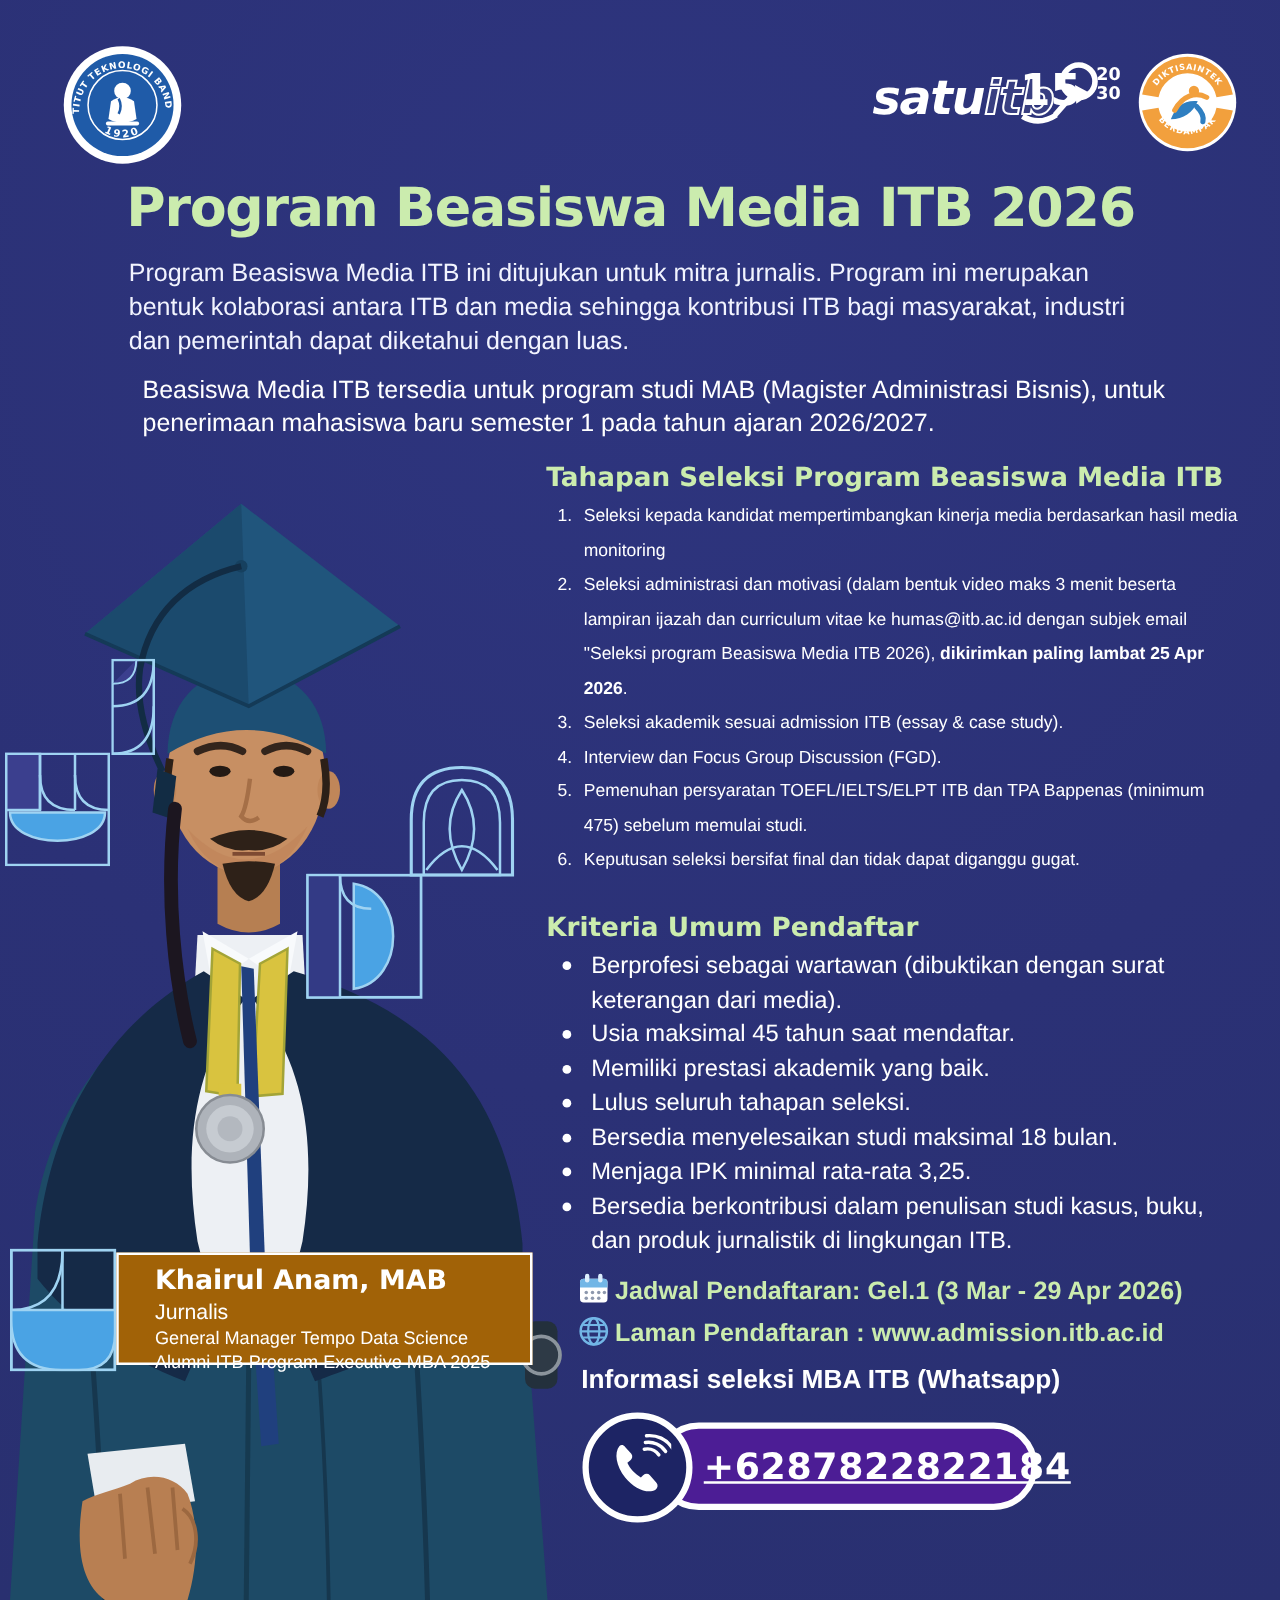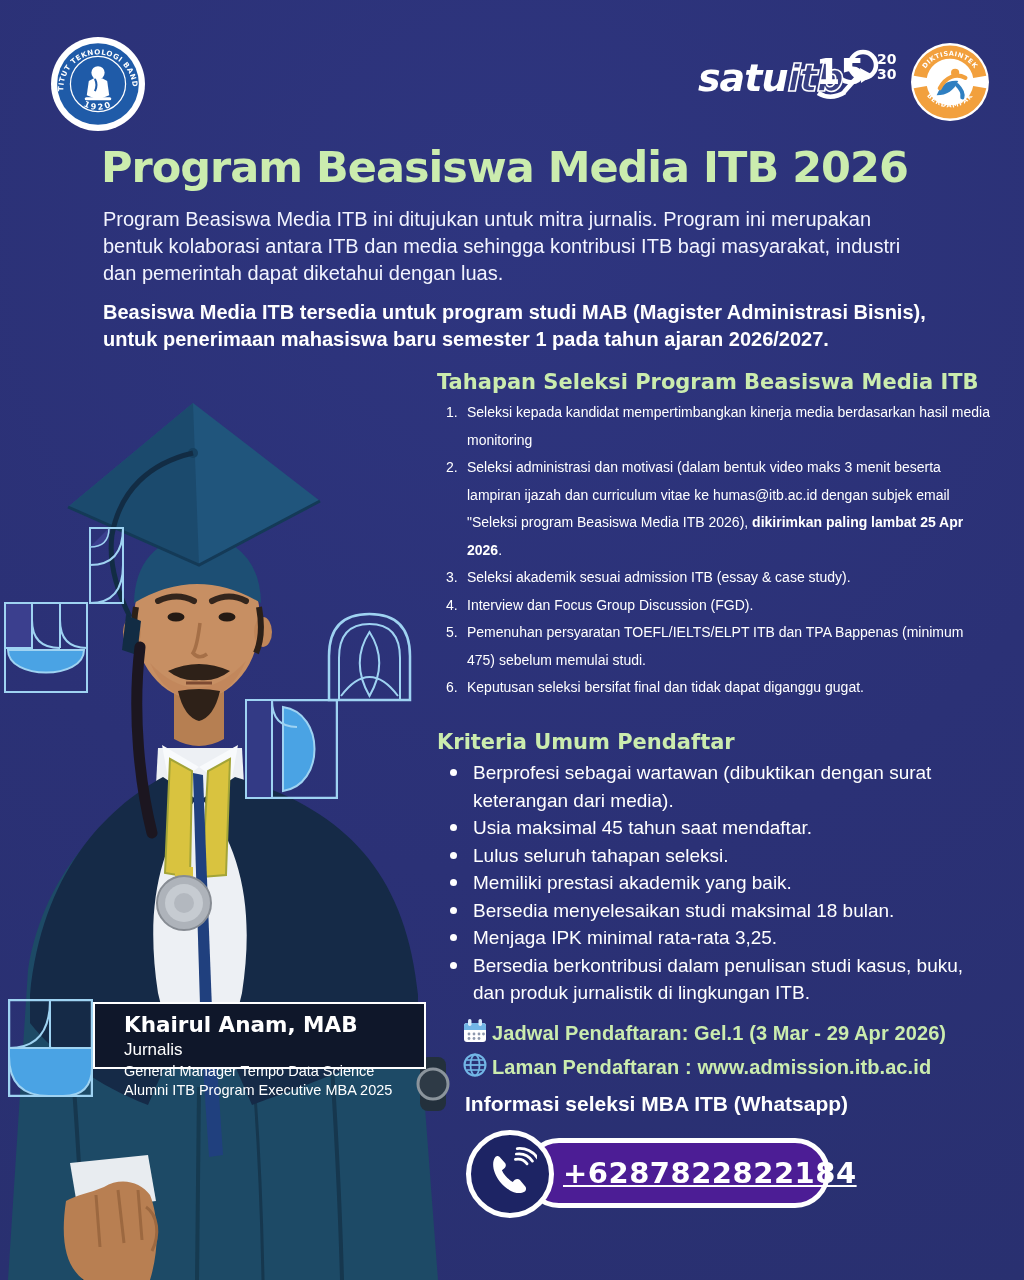--- a/index.html
+++ b/index.html
@@ -16,21 +16,21 @@
   #satuitb{left:698px;top:56px;z-index:6;font-style:italic;font-weight:900;font-size:38px;letter-spacing:-1px;}
   #satuitb .solid{color:#fff;}
   #satuitb .outline{color:rgba(255,255,255,0.06);-webkit-text-stroke:1.6px #fff;}
   #logo150{left:816px;top:46px;width:80px;height:56px;z-index:6;}
   #badge{left:910px;top:42px;width:80px;height:80px;z-index:6;}
 
   
   #title{left:101px;top:142px;width:860px;margin:0;font-family:"DejaVu Sans",sans-serif;
     font-size:43px;font-weight:800;letter-spacing:-1px;color:#cbecae;z-index:6;}
   #intro{left:103px;top:206px;width:828px;margin:0;font-size:20px;line-height:27px;color:#f2f4ff;z-index:6;}
-  #highlight{left:103px;top:299px;width:828px;margin:0;font-size:20px;line-height:27px;font-weight:700;color:#fff;z-index:6;}
+  #highlight{left:114px;top:299px;width:828px;margin:0;font-size:20px;line-height:27px;font-weight:400;color:#fff;z-index:6;}
 
   
   .sec-head{margin:0;font-family:"DejaVu Sans",sans-serif;font-size:21px;font-weight:800;color:#cbecae;}
   #sel-head{left:437px;top:370px;width:560px;z-index:6;}
   ol.steps{left:437px;top:399px;width:556px;margin:0;padding:0;list-style:none;counter-reset:s;
     font-size:14px;line-height:27.5px;z-index:6;}
   ol.steps li{counter-increment:s;position:relative;padding-left:30px;}
   ol.steps li::before{content:counter(s) ".";position:absolute;left:9px;top:0;}
   .b{font-weight:700;}
   #cri-head{left:437px;top:730px;width:560px;z-index:6;}
@@ -42,22 +42,22 @@
   
   #photo{left:0;top:395px;width:450px;height:885px;z-index:2;}
   .decor{z-index:3;}
   #decorA{left:4px;top:602px;width:84px;height:91px;}
   #decorB{left:89px;top:527px;width:35px;height:77px;}
   #decorC{left:327px;top:612px;width:85px;height:90px;}
   #decorD{left:245px;top:699px;width:93px;height:100px;}
   #decorE{left:8px;top:999px;width:85px;height:98px;}
 
   
-  #card{left:93px;top:1002px;width:333px;height:67px;box-sizing:border-box;z-index:5;
-    background:#0f172a;border:2.5px solid #fff;padding:8px 0 0 29px;}
+  #card{left:93px;top:1002px;width:333px;height:90px;box-sizing:border-box;z-index:5;
+    background:#a16207;border:2.5px solid #fff;padding:8px 0 0 29px;}
   #card .name{font-family:"DejaVu Sans",sans-serif;font-size:21.5px;font-weight:800;}
   #card .role{font-size:17px;margin:3px 0 2px 0;}
   #card .small{font-size:14.5px;line-height:19px;}
 
   
   .footline{display:flex;align-items:center;gap:4px;z-index:6;}
   #sched{left:462px;top:1018px;}
   #site{left:462px;top:1052px;}
   .footline .txt{font-size:20px;font-weight:800;color:#cbecae;letter-spacing:0.1px;}
   #info{left:465px;top:1092px;margin:0;font-size:21px;font-weight:800;color:#fff;z-index:6;}
@@ -146,22 +146,22 @@
     <li><span>Seleksi akademik sesuai admission ITB (essay &amp; case study).</span></li>
     <li><span>Interview dan Focus Group Discussion (FGD).</span></li>
     <li><span>Pemenuhan persyaratan TOEFL/IELTS/ELPT ITB dan TPA Bappenas (minimum 475) sebelum memulai studi.</span></li>
     <li><span>Keputusan seleksi bersifat final dan tidak dapat diganggu gugat.</span></li>
   </ol>
 
 <h2 id="cri-head" class="abs sec-head">Kriteria Umum Pendaftar</h2>
 <ul class="abs bullets">
     <li>Berprofesi sebagai wartawan (dibuktikan dengan surat keterangan dari media).</li>
     <li>Usia maksimal 45 tahun saat mendaftar.</li>
+    <li>Memiliki prestasi akademik yang baik.</li>
     <li>Lulus seluruh tahapan seleksi.</li>
-    <li>Memiliki prestasi akademik yang baik.</li>
     <li>Bersedia menyelesaikan studi maksimal 18 bulan.</li>
     <li>Menjaga IPK minimal rata-rata 3,25.</li>
     <li>Bersedia berkontribusi dalam penulisan studi kasus, buku, dan produk jurnalistik di lingkungan ITB.</li>
   </ul>
 
 <div id="photo" class="abs">
   <svg viewBox="0 0 450 885" width="450" height="885">
 
     <path d="M28,575 C45,470 115,412 168,385 L199,400 L232,385 C292,412 362,470 415,580 L438,885 L8,885 Z" fill="#1d4a66"></path>
     <path d="M70,640 C78,740 82,810 84,885" stroke="#16374e" stroke-width="4" fill="none"></path>

